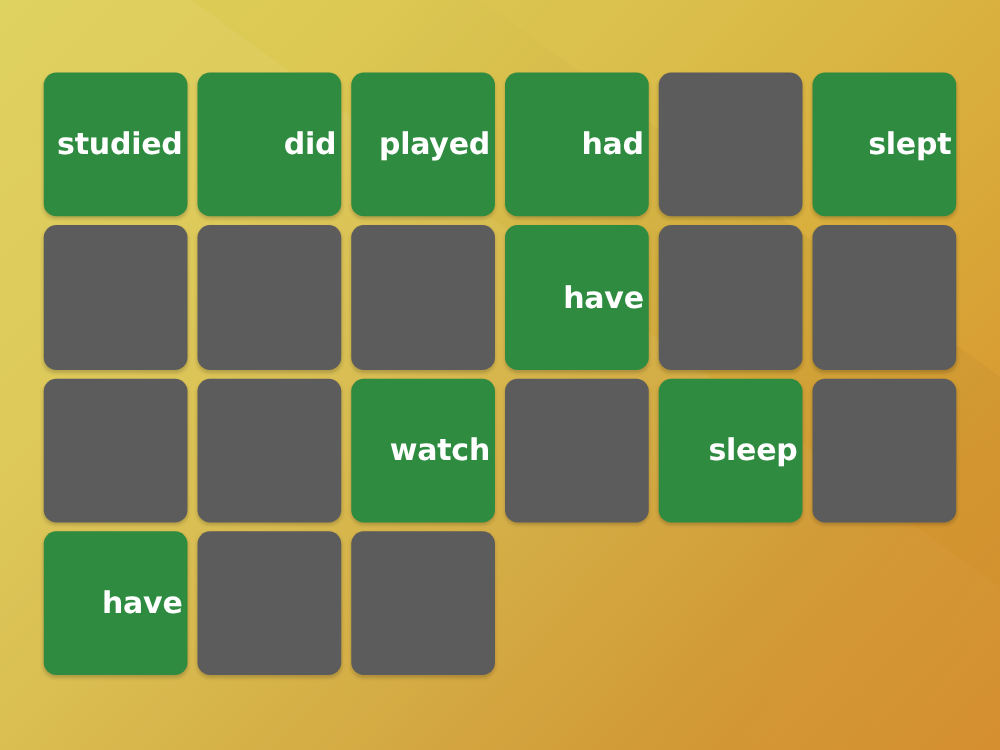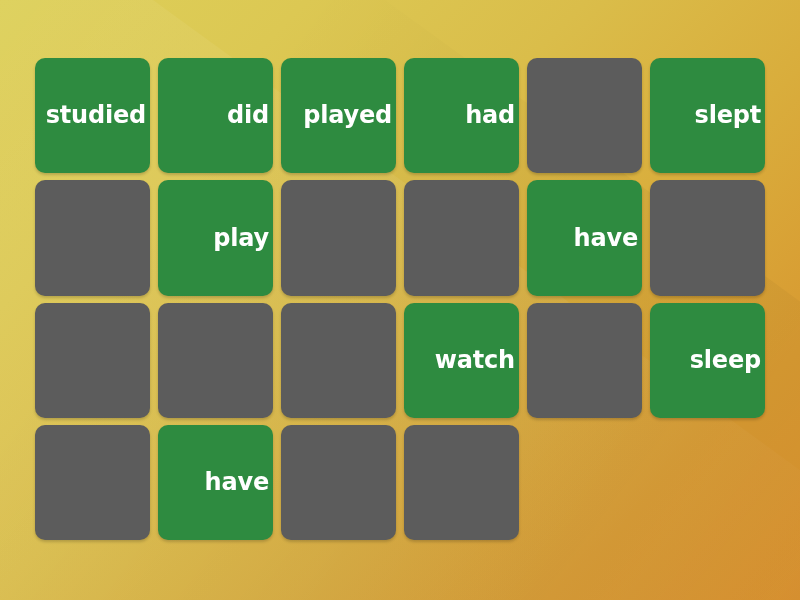--- a/index.html
+++ b/index.html
@@ -144,23 +144,20 @@
       </div>
       <div class="tile empty">
         <span class="tile-label"></span>
       </div>
       <div class="tile filled">
         <span class="tile-label">slept</span>
       </div>
       <div class="tile empty">
         <span class="tile-label"></span>
       </div>
-      <div class="tile filled">
-        <span class="tile-label">play</span>
-      </div>
       <div class="tile empty">
         <span class="tile-label"></span>
       </div>
       <div class="tile empty">
         <span class="tile-label"></span>
       </div>
       <div class="tile filled">
         <span class="tile-label">have</span>
       </div>
       <div class="tile empty">

